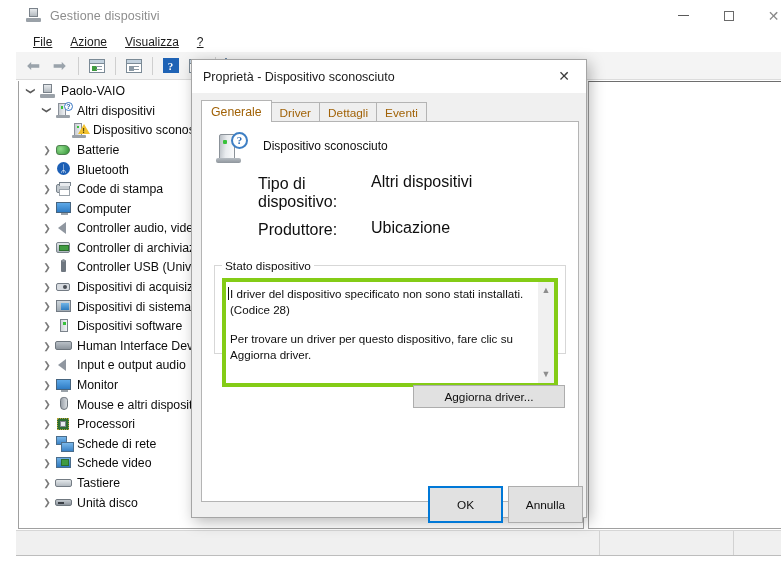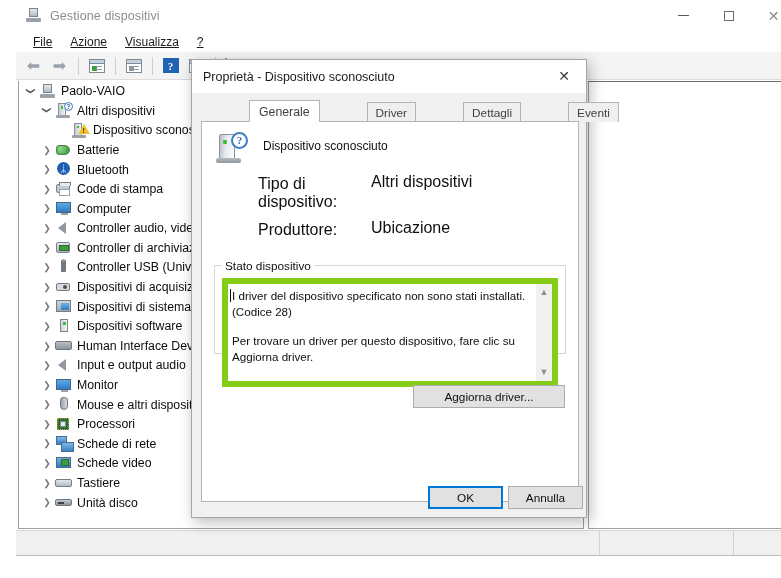--- a/index.html
+++ b/index.html
@@ -356,27 +356,26 @@
   }
 
   
   #tabstrip {
     position: absolute; left: 9px; top: 40px;
     width: 378px; height: 22px;
     display: flex; align-items: flex-end;
   }
   .tab {
     height: 20px; padding: 0 8px;
-    font-size: 11.8px; color: #404040;
+    font-size: 11.8px; color: #a16207;
     background: #efefef;
     border: 1px solid #b4b4b4;
     border-bottom: none;
     display: flex; align-items: center;
     margin-right: -1px;
-    margin-left: 48px;
   }
   .tab.active {
     background: #ffffff; height: 22px;
     z-index: 2; position: relative;
     font-size: 12.3px; padding: 0 9px;
   }
 
   #tabpanel {
     position: absolute; left: 9px; top: 61px;
     width: 378px; height: 381px;
@@ -430,21 +429,21 @@
   }
   #statusgroup .gb-legend {
     position: absolute; left: 8px; top: 0;
     background: #ffffff; padding: 0 3px;
     font-size: 11.8px; color: #0f0f0f;
   }
   #statusbox {
     position: absolute; left: 8px; top: 19px;
     width: 336px; height: 109px;
     background: #ffffff;
-    border: 6px solid #84cc16;
+    border: 4px solid #84cc16;
     display: flex;
   }
   #statustext {
     flex: 1; padding: 4px 5px 0 4px;
     font-size: 11.6px; color: #0f0f0f;
     line-height: 15.5px;
     overflow: hidden;
   }
   #statustext p { margin: 0 0 14px 0; }
   #statustext p:first-child { position: relative; }
@@ -466,21 +465,21 @@
     position: absolute; right: 13px; top: 263px;
     width: 152px; height: 23px;
     background: #e1e1e1; border: 1px solid #adadad;
     font-size: 11.8px; color: #0f0f0f;
     display: flex; align-items: center; justify-content: center;
   }
 
   
   .dlg-btn {
     position: absolute;
-    width: 75px; height: 23px;
+    width: 75px; height: 37px;
     background: #e1e1e1; border: 1px solid #adadad;
     font-size: 11.8px; color: #0f0f0f;
     display: flex; align-items: center; justify-content: center;
   }
   #btn-ok {
     left: 236px; top: 426px;
     border: 2px solid #0078d7; background: #e1e1e1;
   }
   #btn-cancel { left: 316px; top: 426px; }
 </style>

